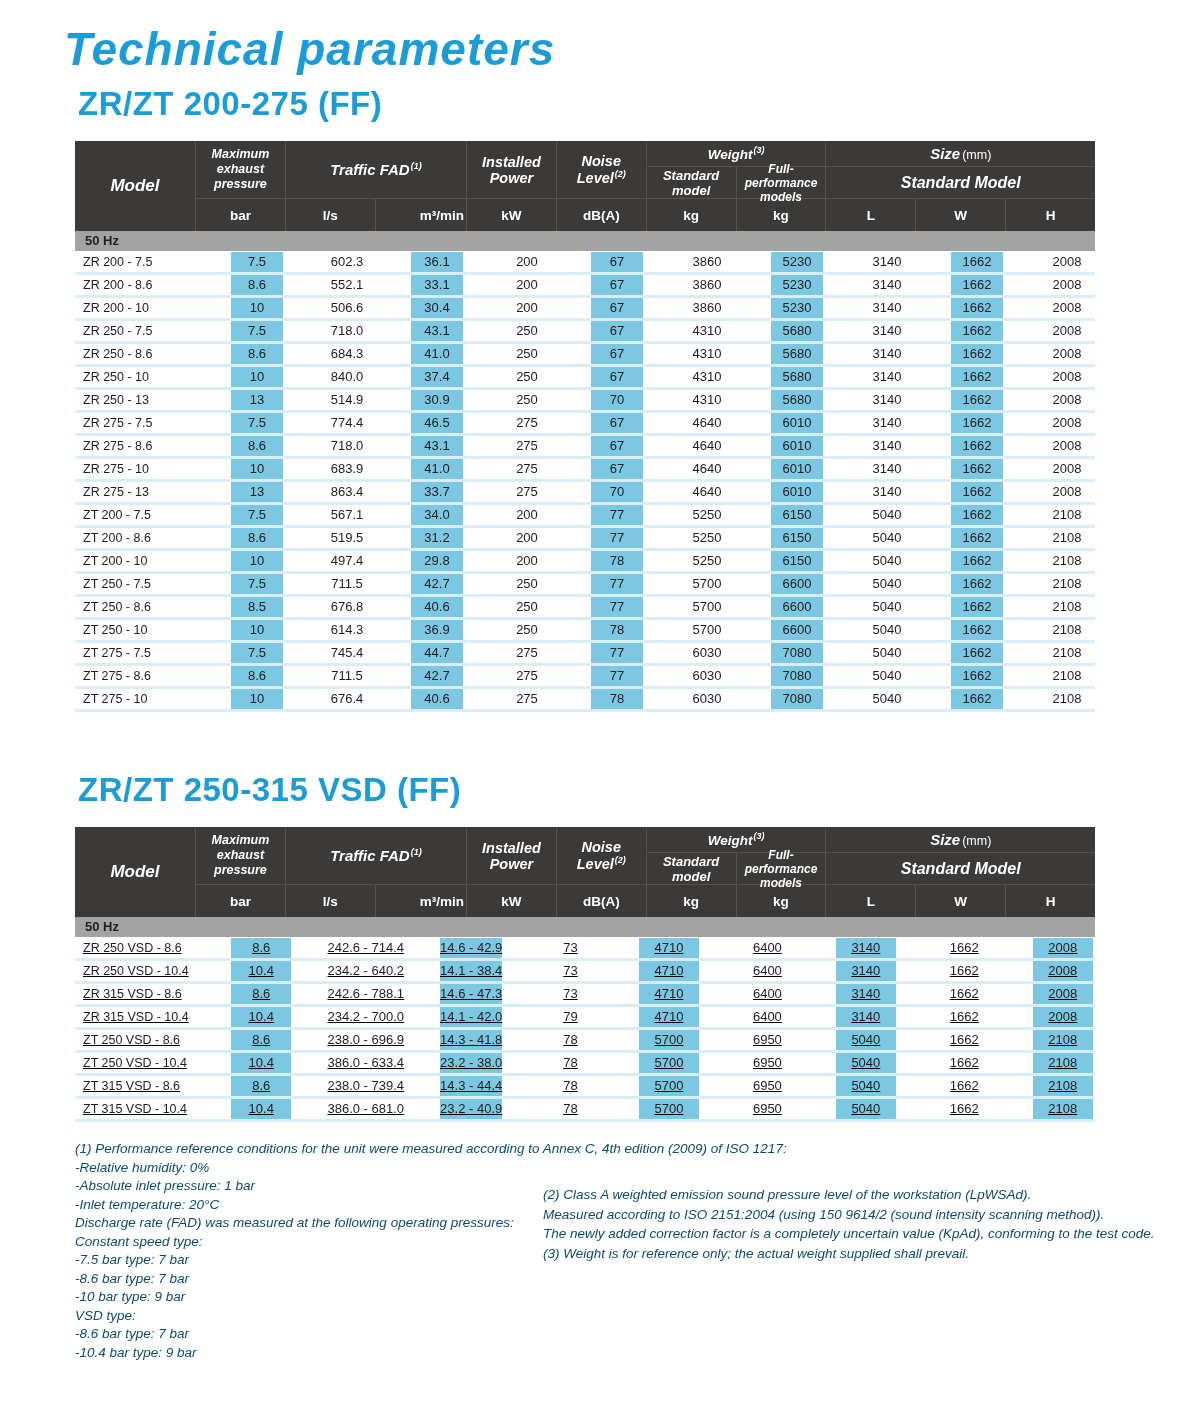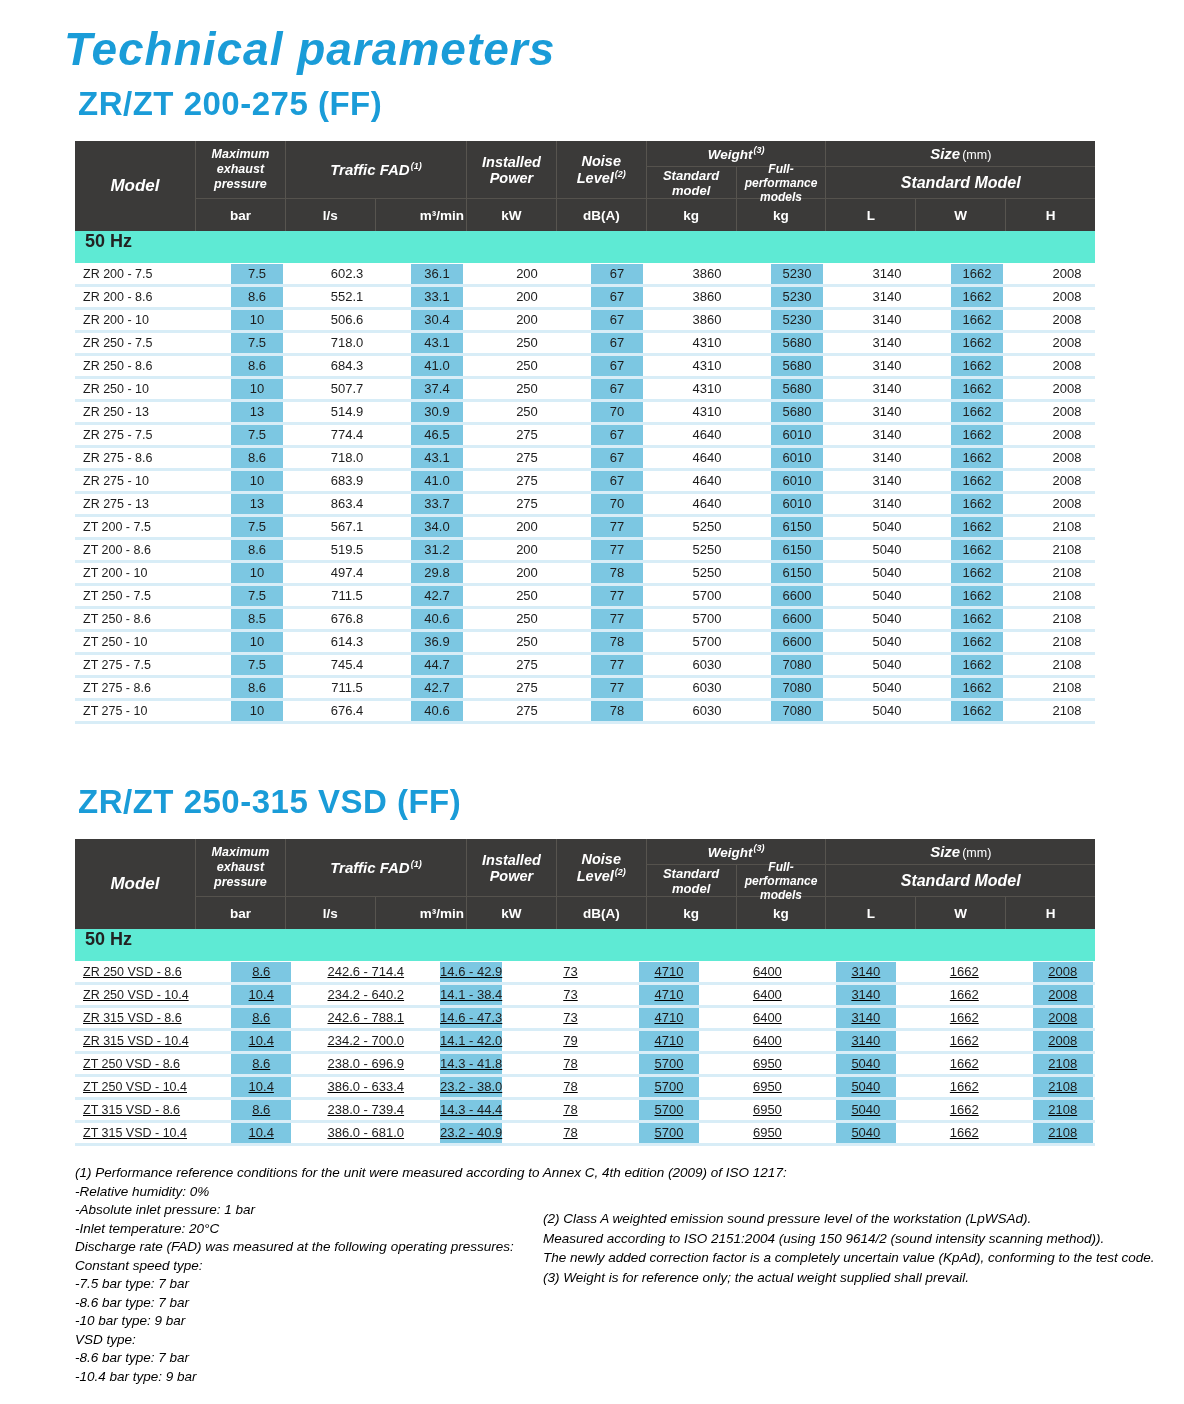--- a/index.html
+++ b/index.html
@@ -48,42 +48,42 @@
   .h-size{grid-column:9/12;grid-row:1;font-size:15px;}
   .h-sstd{grid-column:9/12;grid-row:2;font-size:16px;}
   .h-unit{grid-row:3;font-style:normal;font-weight:bold;font-size:13.5px;border-bottom:none;}
   .u1{grid-column:2;} .u2{grid-column:3;} .u3{grid-column:4;padding-left:44px;} .u4{grid-column:5;}
   .u5{grid-column:6;} .u6{grid-column:7;} .u7{grid-column:8;} .u8{grid-column:9;}
   .u9{grid-column:10;} .u10{grid-column:11;}
   sup.sup{font-size:9px;font-weight:bold;margin-left:1px;vertical-align:super;}
   .mm{font-size:12.5px;font-style:normal;font-weight:normal;margin-left:2px;}
   
   .band{
-    height:32px;line-height:20px;
-    background:#5eead4;color:#222222;
-    font-size:18px;font-weight:bold;
+    height:20px;line-height:20px;
+    background:#a3a3a3;color:#222222;
+    font-size:13px;font-weight:bold;
     padding-left:10px;
   }
   
   .tbody{border-top:1px solid #ffffff;}
   .trow{display:grid;border-bottom:3px solid #d8edf7;gap:34px;}
   .trow.cols10{grid-template-columns:120px repeat(10,1fr);}
   .trow.cols9{grid-template-columns:120px repeat(9,1fr);text-decoration:underline;}
   .cell{
     height:20px;line-height:20px;
     text-align:center;font-size:13px;color:#1d1d1d;
     box-sizing:border-box;white-space:nowrap;
   }
   .cell.model{text-align:left;padding-left:8px;font-size:12.5px;}
   .cell.blue{background:#7cc7e2;border-left:2px solid #ffffff;border-right:2px solid #ffffff;}
   
   .notes{
     position:relative;
     margin:18px 0 0 75px;width:1045px;
-    font-style:italic;color:#000000;
+    font-style:italic;color:#0c4a6e;
     font-size:13.5px;line-height:18.5px;
   }
   .notes-right{position:absolute;left:468px;top:45px;width:655px;line-height:19.5px;}
   .note-line{white-space:nowrap;}
 </style>
 </head>
 <body>
 
 <div class="page">
 
@@ -188,21 +188,21 @@
           <div class="cell val blue">67</div>
           <div class="cell val">4310</div>
           <div class="cell val blue">5680</div>
           <div class="cell val">3140</div>
           <div class="cell val blue">1662</div>
           <div class="cell val">2008</div>
         </div>
         <div class="trow cols10">
           <div class="cell model">ZR 250 - 10</div>
           <div class="cell val blue">10</div>
-          <div class="cell val">507.7</div>
+          <div class="cell val">840.0</div>
           <div class="cell val blue">37.4</div>
           <div class="cell val">250</div>
           <div class="cell val blue">67</div>
           <div class="cell val">4310</div>
           <div class="cell val blue">5680</div>
           <div class="cell val">3140</div>
           <div class="cell val blue">1662</div>
           <div class="cell val">2008</div>
         </div>
         <div class="trow cols10">

